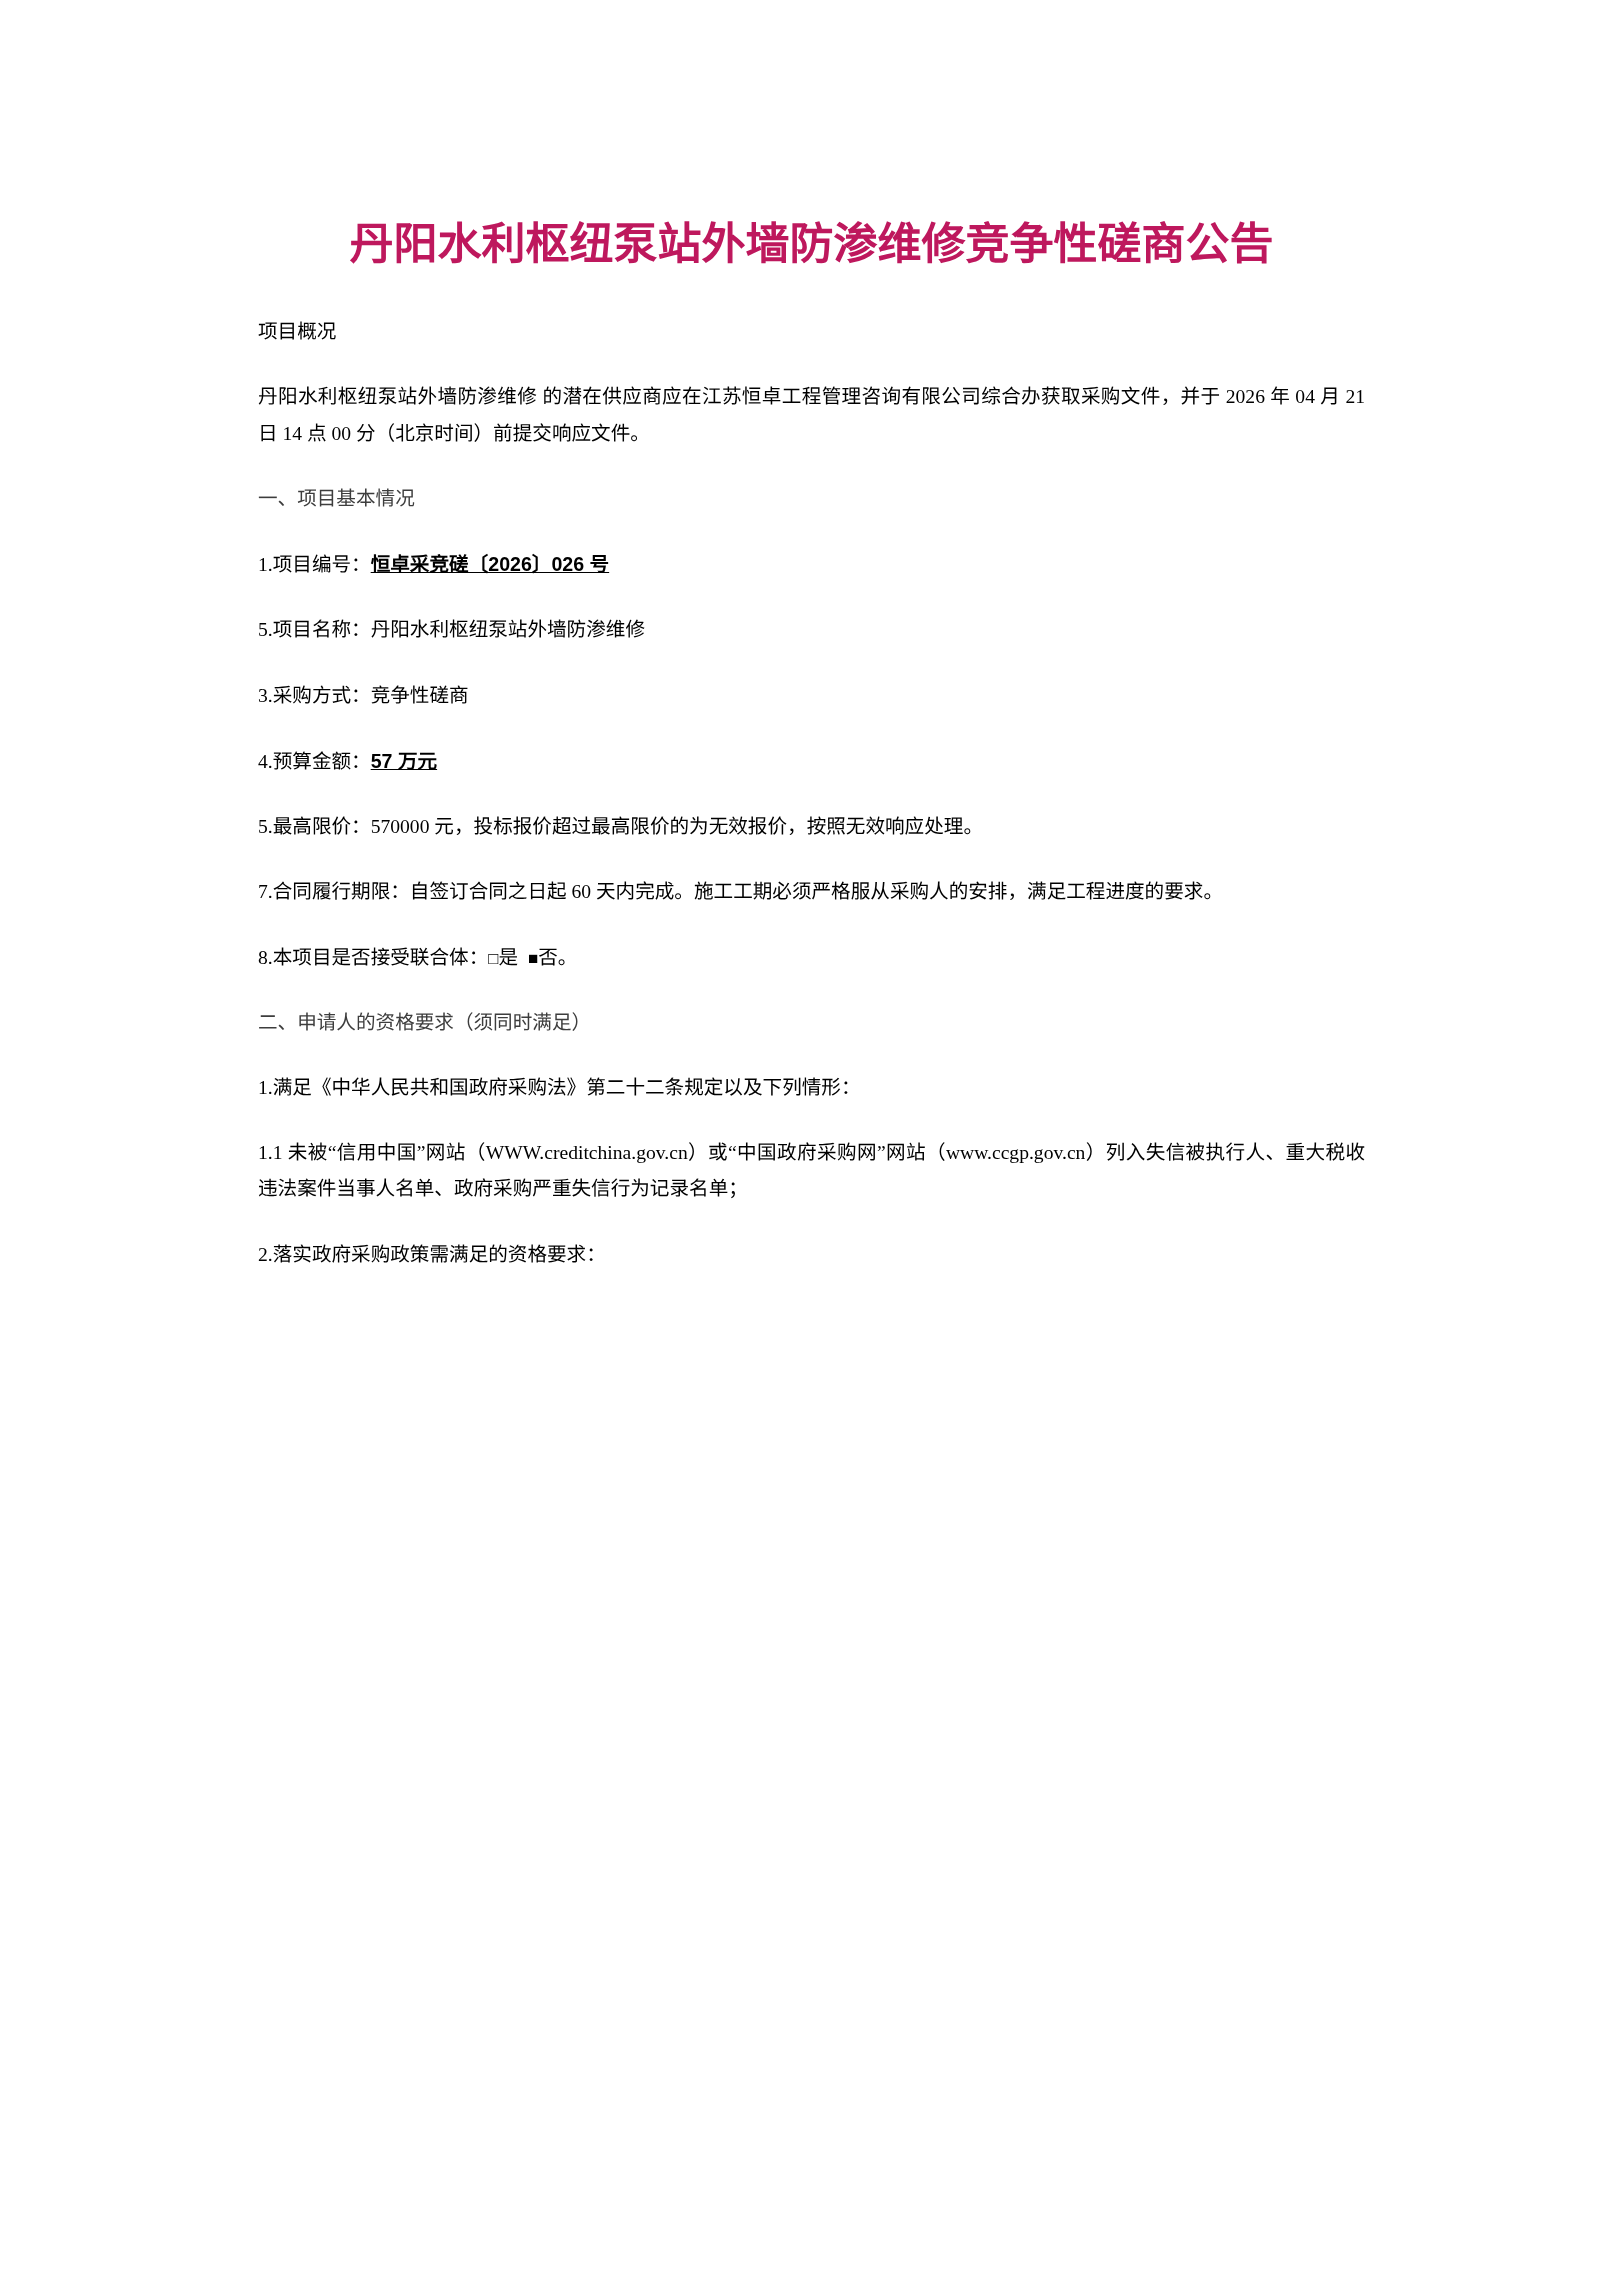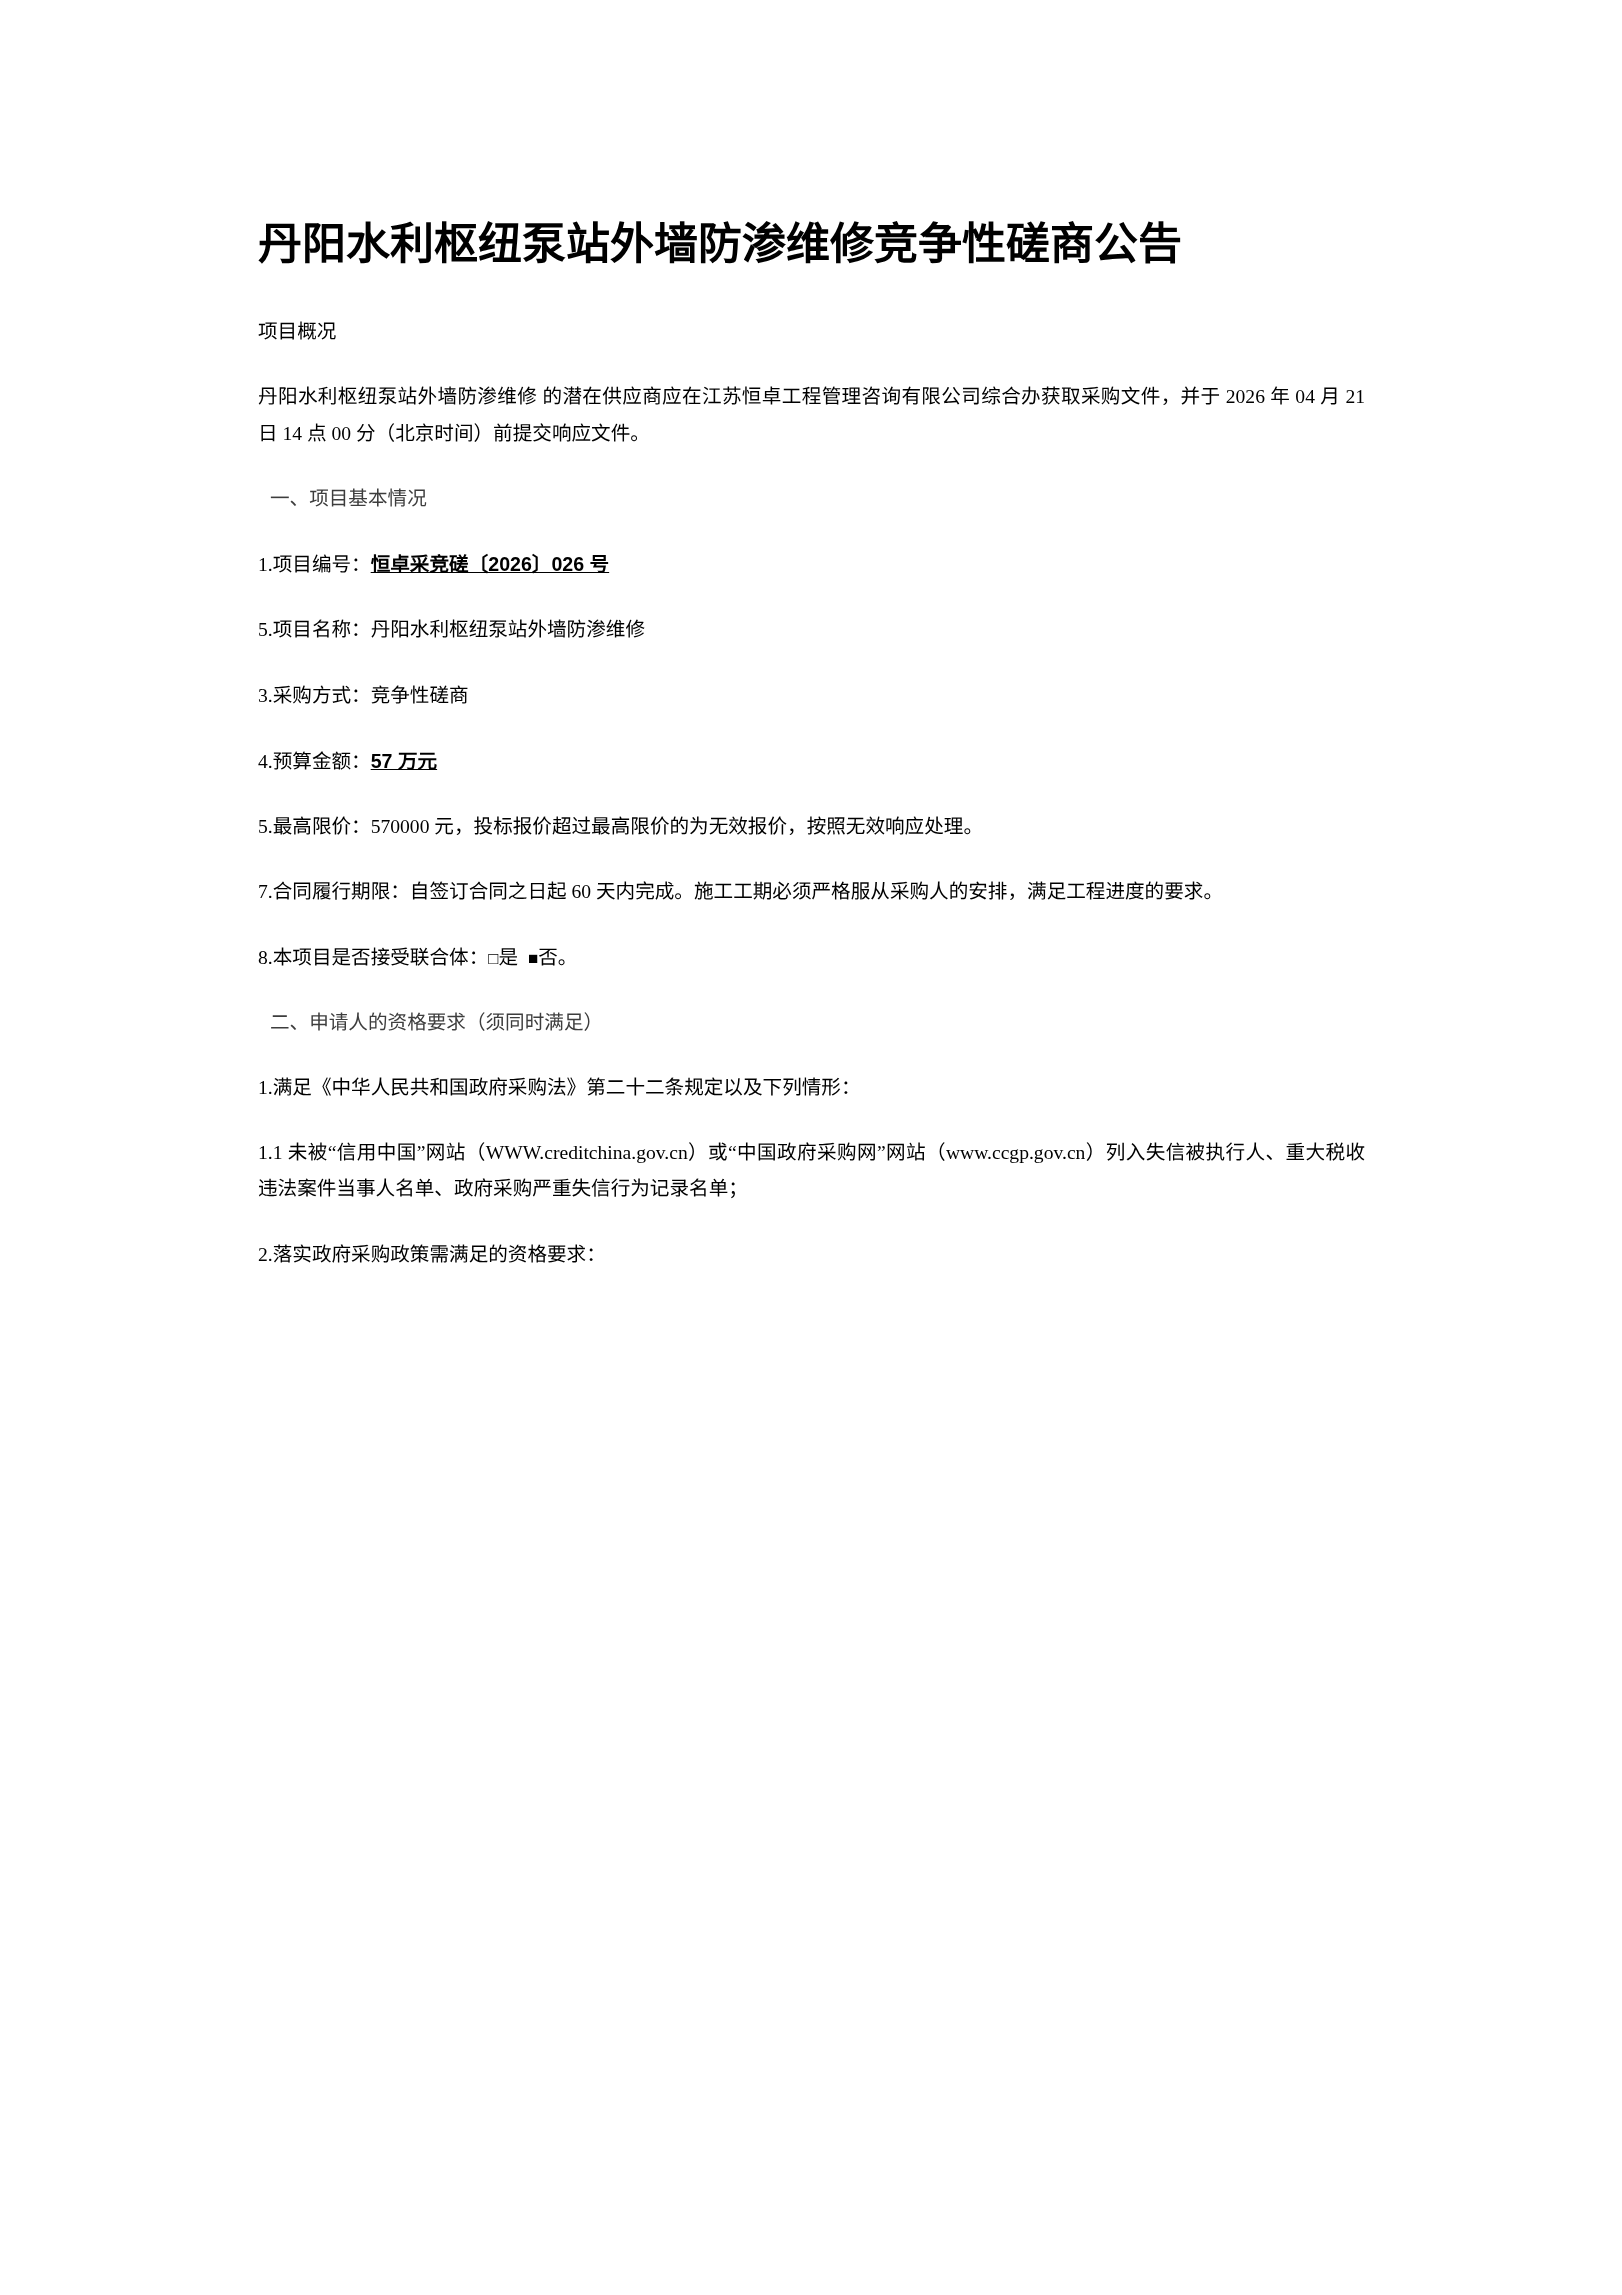--- a/index.html
+++ b/index.html
@@ -20,43 +20,43 @@
     width: 1623px;
     height: 2295px;
     padding: 216px 258px 0 258px;
     background: #ffffff;
   }
   .doc-title {
     font-family: "Liberation Serif", "DejaVu Serif", serif;
     font-weight: bold;
     font-size: 44px;
     line-height: 1.30;
-    text-align: left;
-    color: #000000;
+    text-align: center;
+    color: #be185d;
     margin: 0 0 41px 0;
     letter-spacing: 0px;
   }
   .para {
     font-size: 19.6px;
     line-height: 1.85;
     color: #000000;
     margin: 0 0 29px 0;
     text-align: justify;
     text-justify: inter-ideograph;
   }
   .sans {
     font-family: "Liberation Sans", "DejaVu Sans", sans-serif;
     font-weight: bold;
     text-decoration: underline;
   }
   .sec-head {
     font-size: 19.6px;
     line-height: 1.85;
     color: #3d3d3d;
-    margin: 0 0 29px 12px;
+    margin: 0 0 29px 0;
   }
   .box-empty::before {
     content: "\25A1";
     font-size: 17px;
   }
   .box-filled::before {
     content: "\25A0";
     font-size: 17px;
   }
 </style>

